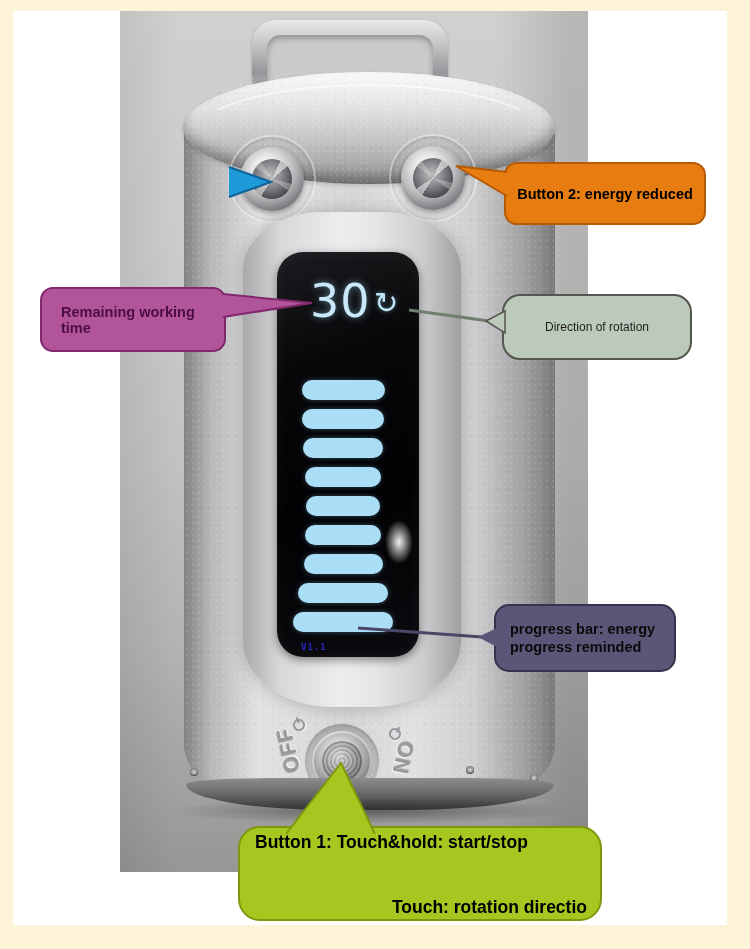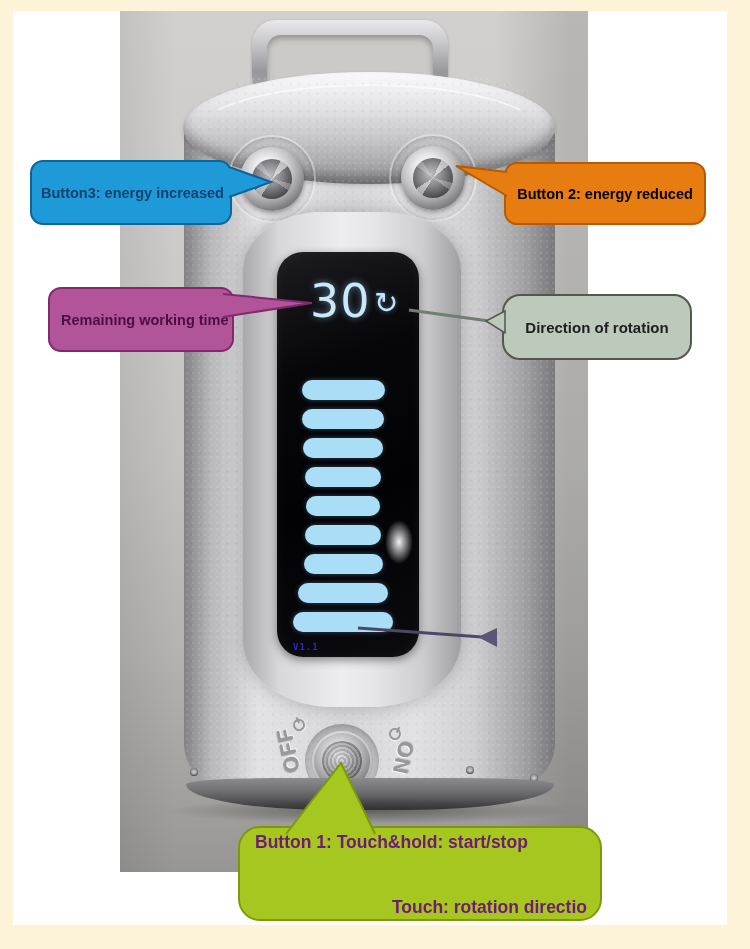--- a/index.html
+++ b/index.html
@@ -66,21 +66,21 @@
   .time-digits { position:absolute; left:33px; top:22px; font-family:"DejaVu Sans", sans-serif;
     font-size:46px; font-weight:400; color:#c9e9fb; letter-spacing:1px;
     text-shadow:0 0 7px rgba(150,215,250,0.55); }
   .rotation-icon { position:absolute; left:97px; top:34px; font-family:"DejaVu Sans", sans-serif;
     font-size:29px; color:#bfe5f9; text-shadow:0 0 5px rgba(150,215,250,0.5); }
 
   .bars { position:absolute; left:0; top:128px; width:100%; display:flex; flex-direction:column;
     align-items:center; gap:9px; transform:translateX(-5px); }
   .bar { height:20px; border-radius:10px; box-shadow:0 0 5px rgba(140,205,245,0.35); }
 
-  .version { position:absolute; left:16px; bottom:5px; font-family:"DejaVu Sans Mono", monospace;
+  .version { position:absolute; left:24px; bottom:5px; font-family:"DejaVu Sans Mono", monospace;
     font-size:9px; font-weight:bold; color:#2a2ac8; letter-spacing:1px; }
 
   .btn-recess { position:absolute; left:305px; top:724px; width:74px; height:74px; border-radius:50%;
     background:rgba(0,0,0,0.05); box-shadow:inset 0 2px 7px rgba(0,0,0,0.35); }
   .btn-bottom { position:absolute; left:312px; top:731px; width:60px; height:60px; border-radius:50%;
     background:radial-gradient(circle at 45% 38%, #f6f6f8 0%, #d4d4d6 28%, #9d9d9f 58%, #626264 85%, #47474b 100%);
     box-shadow:0 0 10px rgba(0,0,0,0.25), inset 0 0 0 2px rgba(255,255,255,0.45); }
   .btn-bottom-core { position:absolute; left:10px; top:10px; width:40px; height:40px; border-radius:50%;
     background:
       repeating-radial-gradient(circle, rgba(255,255,255,0.14) 0 2px, rgba(0,0,0,0.12) 2px 4px),
@@ -109,25 +109,25 @@
     background:radial-gradient(closest-side, rgba(35,35,35,0.5), rgba(35,35,35,0)); }
 
   
   .callout { position:absolute; z-index:5; font-weight:bold; display:flex; }
   .callout .txt { width:100%; }
 
   .co-button3 { left:30px; top:160px; width:202px; height:65px; border-radius:13px;
     border:2px solid #0e639b; align-items:center; font-size:14.5px; padding-left:9px; }
   .co-button2 { left:504px; top:162px; width:202px; height:63px; border-radius:13px;
     border:2px solid #b65a04; align-items:center; justify-content:center; text-align:center; font-size:14.5px; }
-  .co-remaining { left:48px; top:287px; width:186px; height:65px; border-radius:13px;
-    border:2px solid #81296c; align-items:center; font-size:14.5px; padding-left:11px; }
+  .co-remaining { left:40px; top:287px; width:186px; height:65px; border-radius:13px;
+    border:2px solid #81296c; align-items:center; font-size:14.5px; padding-left:19px; }
   .co-rotation { left:502px; top:294px; width:190px; height:66px; border-radius:18px;
     border:2px solid #55564f; align-items:center; justify-content:center; text-align:center;
-    font-size:15px; font-weight:bold; }
+    font-size:12px; font-weight:normal; }
   .co-progress { left:494px; top:604px; width:182px; height:68px; border-radius:15px;
     border:2px solid #37334e; flex-direction:column; justify-content:center;
     font-size:14.5px; line-height:1.25; padding-left:14px; }
   .co-button1 { left:238px; top:826px; width:364px; height:95px; border-radius:22px;
     border:2px solid #7d980c; flex-direction:column; justify-content:space-evenly;
     font-size:17.5px; padding:4px 13px 4px 15px; }
   .co-button1 .l1 { align-self:flex-start; }
   .co-button1 .l2 { align-self:flex-end; }
 
   .pointers { position:absolute; inset:0; width:750px; height:949px; z-index:6; pointer-events:none; }
@@ -193,33 +193,34 @@
     <div class="btn-bottom-core"></div>
   </div>
 
   <span class="screw screw-1"></span>
   <span class="screw screw-2"></span>
   <span class="screw screw-3"></span>
 
   <div class="bottom-rim"></div>
   <div class="floor-shadow"></div>
 
-  <div class="callout co-button3" style="background: rgb(29, 154, 215); color: rgb(22, 64, 110);">
-    <span class="txt">Button3: energy increased</span>
-  </div>
   <div class="callout co-button2" style="background: rgb(231, 124, 16); color: #000000;">
     <span class="txt">Button 2: energy reduced</span>
   </div>
   <div class="callout co-remaining" style="background: rgb(178, 84, 154); color: rgb(76, 13, 68);">
     <span class="txt">Remaining working time</span>
   </div>
   <div class="callout co-rotation" style="background: rgb(188, 202, 188); color: rgb(30, 30, 30);">
     <span class="txt">Direction of rotation</span>
   </div>
-  <div class="callout co-button1" style="background: rgb(166, 199, 31); color: #701a75; gap: 44px;">
+  <div class="callout co-progress" style="background: rgb(91, 86, 119); color: rgb(10, 10, 10);">
+    <span>progress bar: energy</span>
+    <span>progress reminded</span>
+  </div>
+  <div class="callout co-button1" style="background: rgb(166, 199, 31); color: #000000; gap: 44px;">
     <span class="l1">Button 1: Touch&amp;hold: start/stop</span>
     <span class="l2">Touch: rotation directio</span>
   </div>
 
   <svg class="pointers" viewBox="0 0 750 949">
     <polygon points="229,167 271,182 229,197" fill="#1d9ad7"></polygon>
     <path d="M229,167 L271,182 L229,197" fill="none" stroke="#0e639b" stroke-width="2"></path>
 
     <polygon points="507,172 456,166 507,196" fill="#e77c10"></polygon>
     <path d="M507,172 L456,166 L507,196" fill="none" stroke="#b65a04" stroke-width="2"></path>

